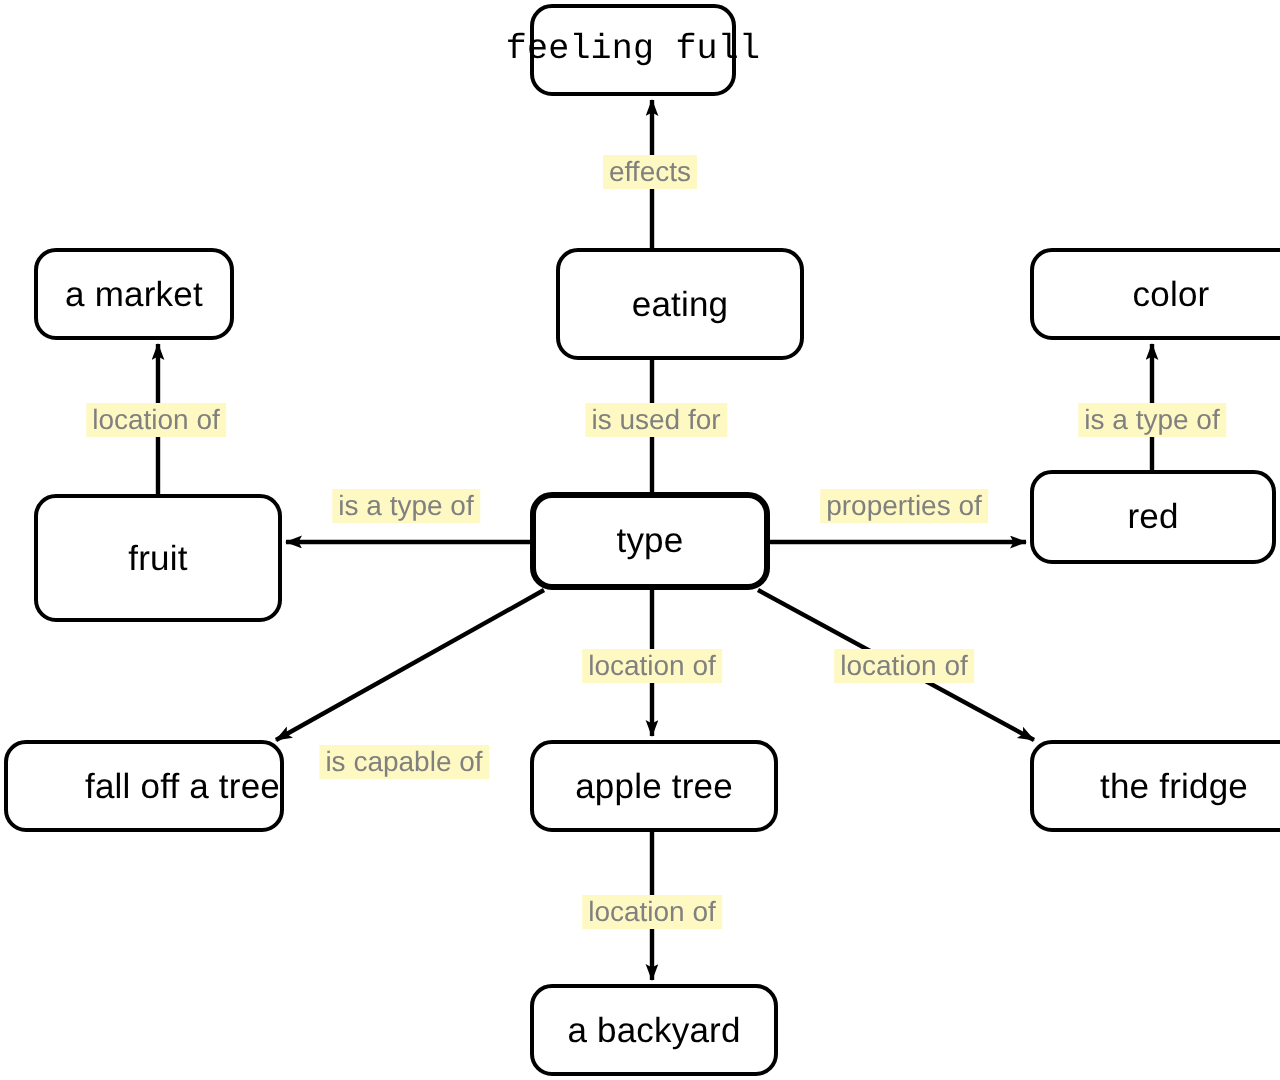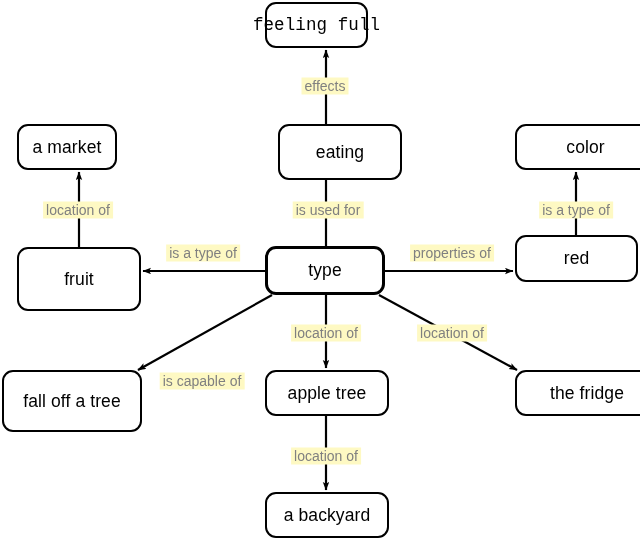--- a/index.html
+++ b/index.html
@@ -96,21 +96,21 @@
       </div>
       <div class="node" style="left: 17px; top: 247px; width: 124px; height: 64px;">
         <span>fruit</span>
       </div>
       <div class="node central" style="left: 265px; top: 246px; width: 120px; height: 49px;">
         <span>type</span>
       </div>
       <div class="node" style="left: 515px; top: 235px; width: 123px; height: 47px;">
         <span>red</span>
       </div>
-      <div class="node" style="left: 2px; top: 370px; width: 140px; height: 62px;">
+      <div class="node" style="left: 2px; top: 370px; width: 140px; height: 46px; justify-content: flex-end;">
         <span>fall off a tree</span>
       </div>
       <div class="node" style="left: 265px; top: 370px; width: 124px; height: 46px;">
         <span>apple tree</span>
       </div>
       <div class="node" style="left: 515px; top: 370px; width: 144px; height: 46px;">
         <span>the fridge</span>
       </div>
       <div class="node" style="left: 265px; top: 492px; width: 124px; height: 46px;">
         <span>a backyard</span>

